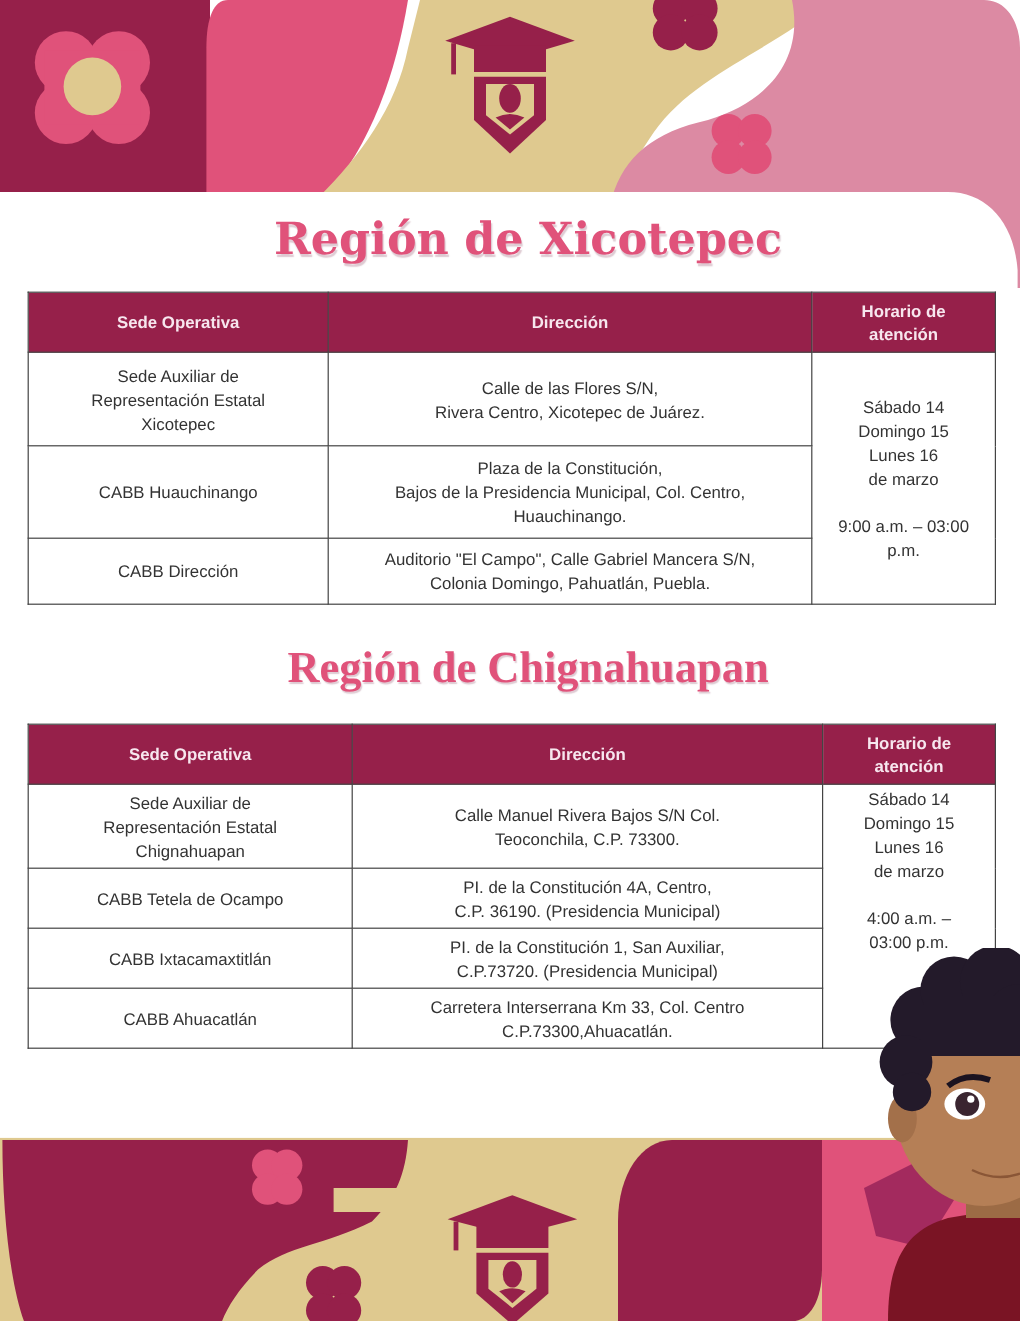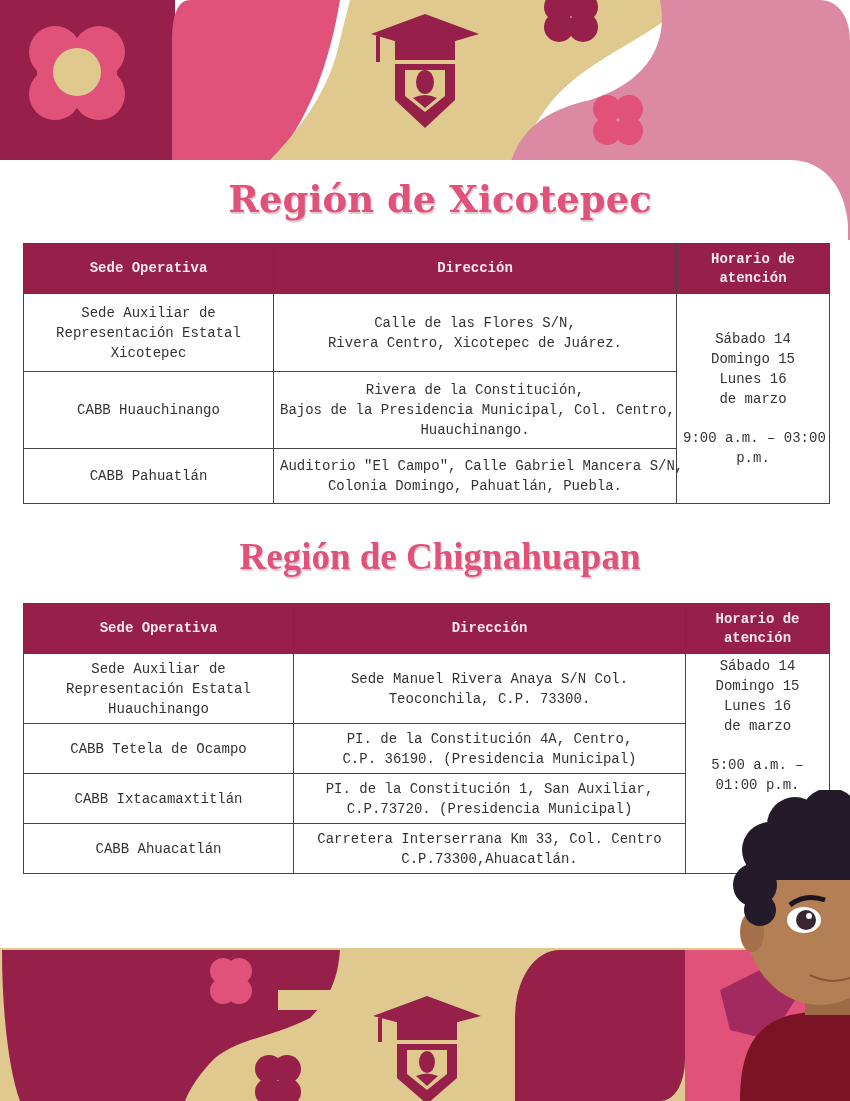--- a/index.html
+++ b/index.html
@@ -16,21 +16,21 @@
     font-family: "DejaVu Serif", "Liberation Serif", serif;
     font-weight: bold; font-size: 37px; color: #e0527a; letter-spacing: 0px;
     text-shadow: 1px 2px 1px rgba(120, 40, 70, 0.25);
   }
   .title-1 { top: 177px; }
   .title-2 { top: 535px; font-family: Liberation Serif, serif; }
 
   
   table.sched {
     position: absolute; border-collapse: collapse; table-layout: fixed;
-    font-family: Liberation Mono, monospace; color: #333;
+    font-family: Liberation Sans, sans-serif; color: #333;
   }
   table.sched th {
     background: #96204a; color: #f7e6ee; font-weight: bold; font-size: 14px;
     border: 1.5px solid #444; text-align: center; vertical-align: middle; line-height: 19px;
   }
   table.sched td {
     background: #ffffff; font-size: 14px; line-height: 20px;
     border: 1.5px solid #444; text-align: center; vertical-align: middle; padding: 0 6px;
   }
   .t1 { left: 23px; top: 243px; width: 806px; }
@@ -133,28 +133,28 @@
         <div class="hours-gap"></div>
         <span>9:00 a.m. – 03:00</span>
         <span>p.m.</span>
       </td>
     </tr>
     <tr style="height:77px">
       <td class="cell-lines">
         <span>CABB Huauchinango</span>
       </td>
       <td class="cell-lines">
-        <span>Rivera de la Constitución,</span>
+        <span>Plaza de la Constitución,</span>
         <span>Bajos de la Presidencia Municipal, Col. Centro,</span>
         <span>Huauchinango.</span>
       </td>
     </tr>
     <tr style="height:55px">
       <td class="cell-lines">
-        <span>CABB Pahuatlán</span>
+        <span>CABB Dirección</span>
       </td>
       <td class="cell-lines">
         <span>Auditorio "El Campo", Calle Gabriel Mancera S/N,</span>
         <span>Colonia Domingo, Pahuatlán, Puebla.</span>
       </td>
     </tr>
   </tbody>
 </table>
 
 <h1 class="region-title title-2">Región de Chignahuapan</h1>
@@ -173,34 +173,34 @@
         <span style="display:block">Horario de</span>
         <span style="display:block">atención</span>
       </th>
     </tr>
   </thead>
   <tbody>
     <tr style="height:70px">
       <td class="cell-lines">
         <span>Sede Auxiliar de</span>
         <span>Representación Estatal</span>
-        <span>Huauchinango</span>
-      </td>
-      <td class="cell-lines">
-        <span>Sede Manuel Rivera Anaya S/N Col.</span>
+        <span>Chignahuapan</span>
+      </td>
+      <td class="cell-lines">
+        <span>Calle Manuel Rivera Bajos S/N Col.</span>
         <span>Teoconchila, C.P. 73300.</span>
       </td>
       <td rowspan="4" class="hours-block" style="vertical-align:top; padding-top:2px;">
         <span>Sábado 14</span>
         <span>Domingo 15</span>
         <span>Lunes 16</span>
         <span>de marzo</span>
         <div class="hours-gap"></div>
-        <span>5:00 a.m. –</span>
-        <span>01:00 p.m.</span>
+        <span>4:00 a.m. –</span>
+        <span>03:00 p.m.</span>
       </td>
     </tr>
     <tr style="height:50px">
       <td class="cell-lines">
         <span>CABB Tetela de Ocampo</span>
       </td>
       <td class="cell-lines">
         <span>PI. de la Constitución 4A, Centro,</span>
         <span>C.P. 36190. (Presidencia Municipal)</span>
       </td>

